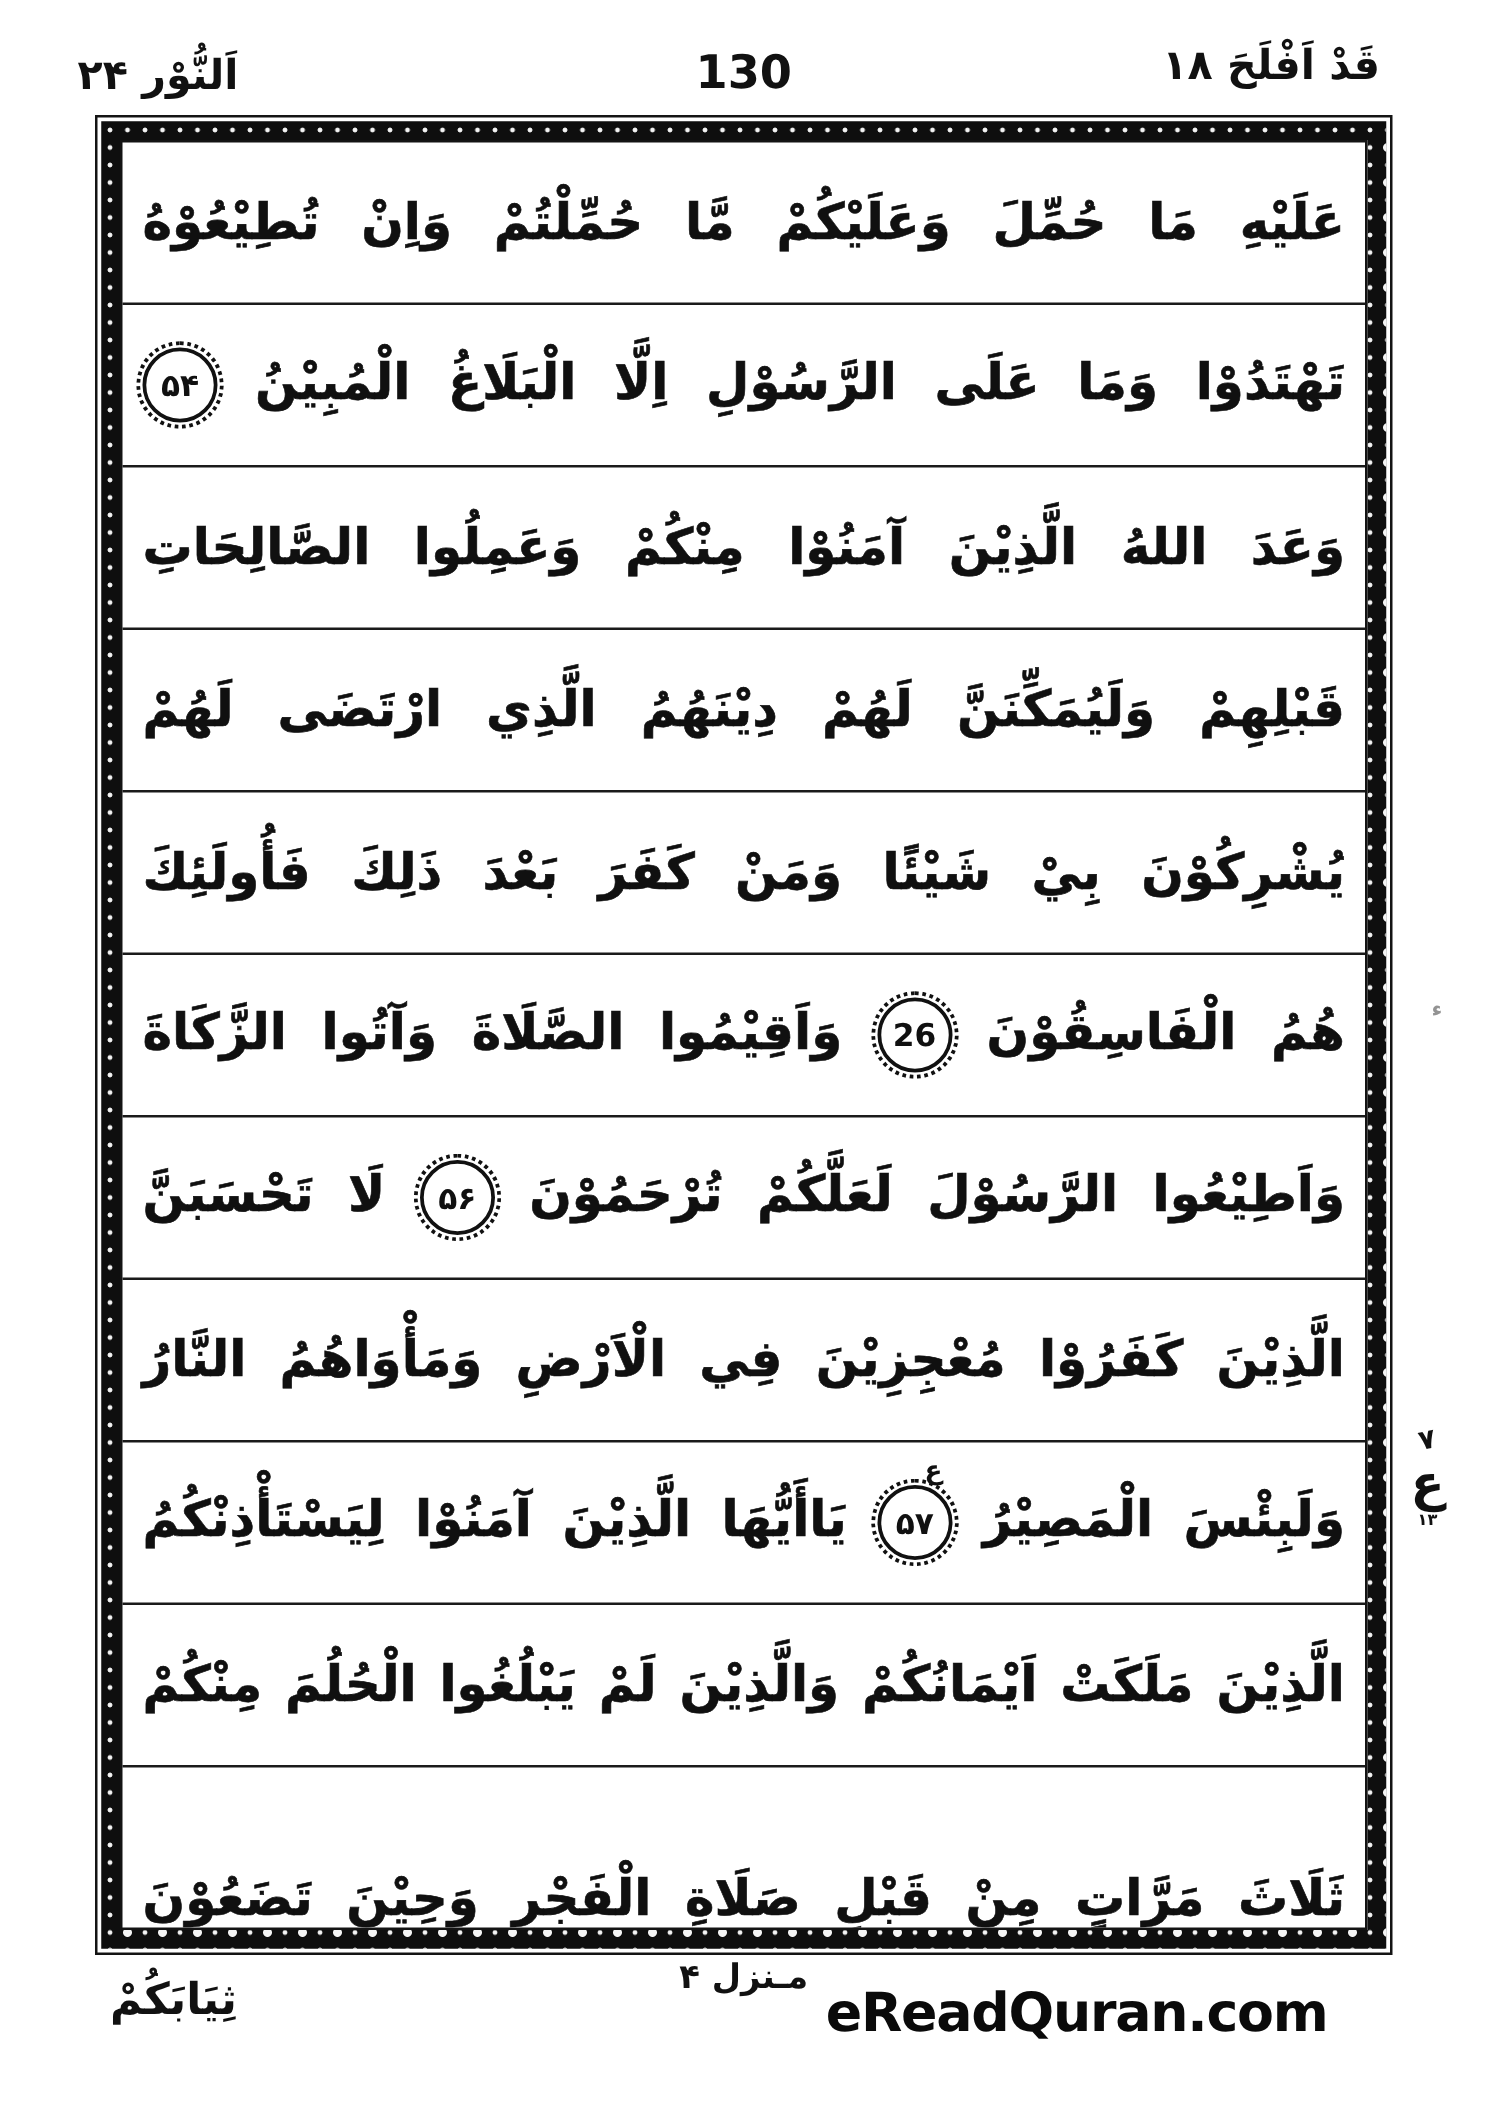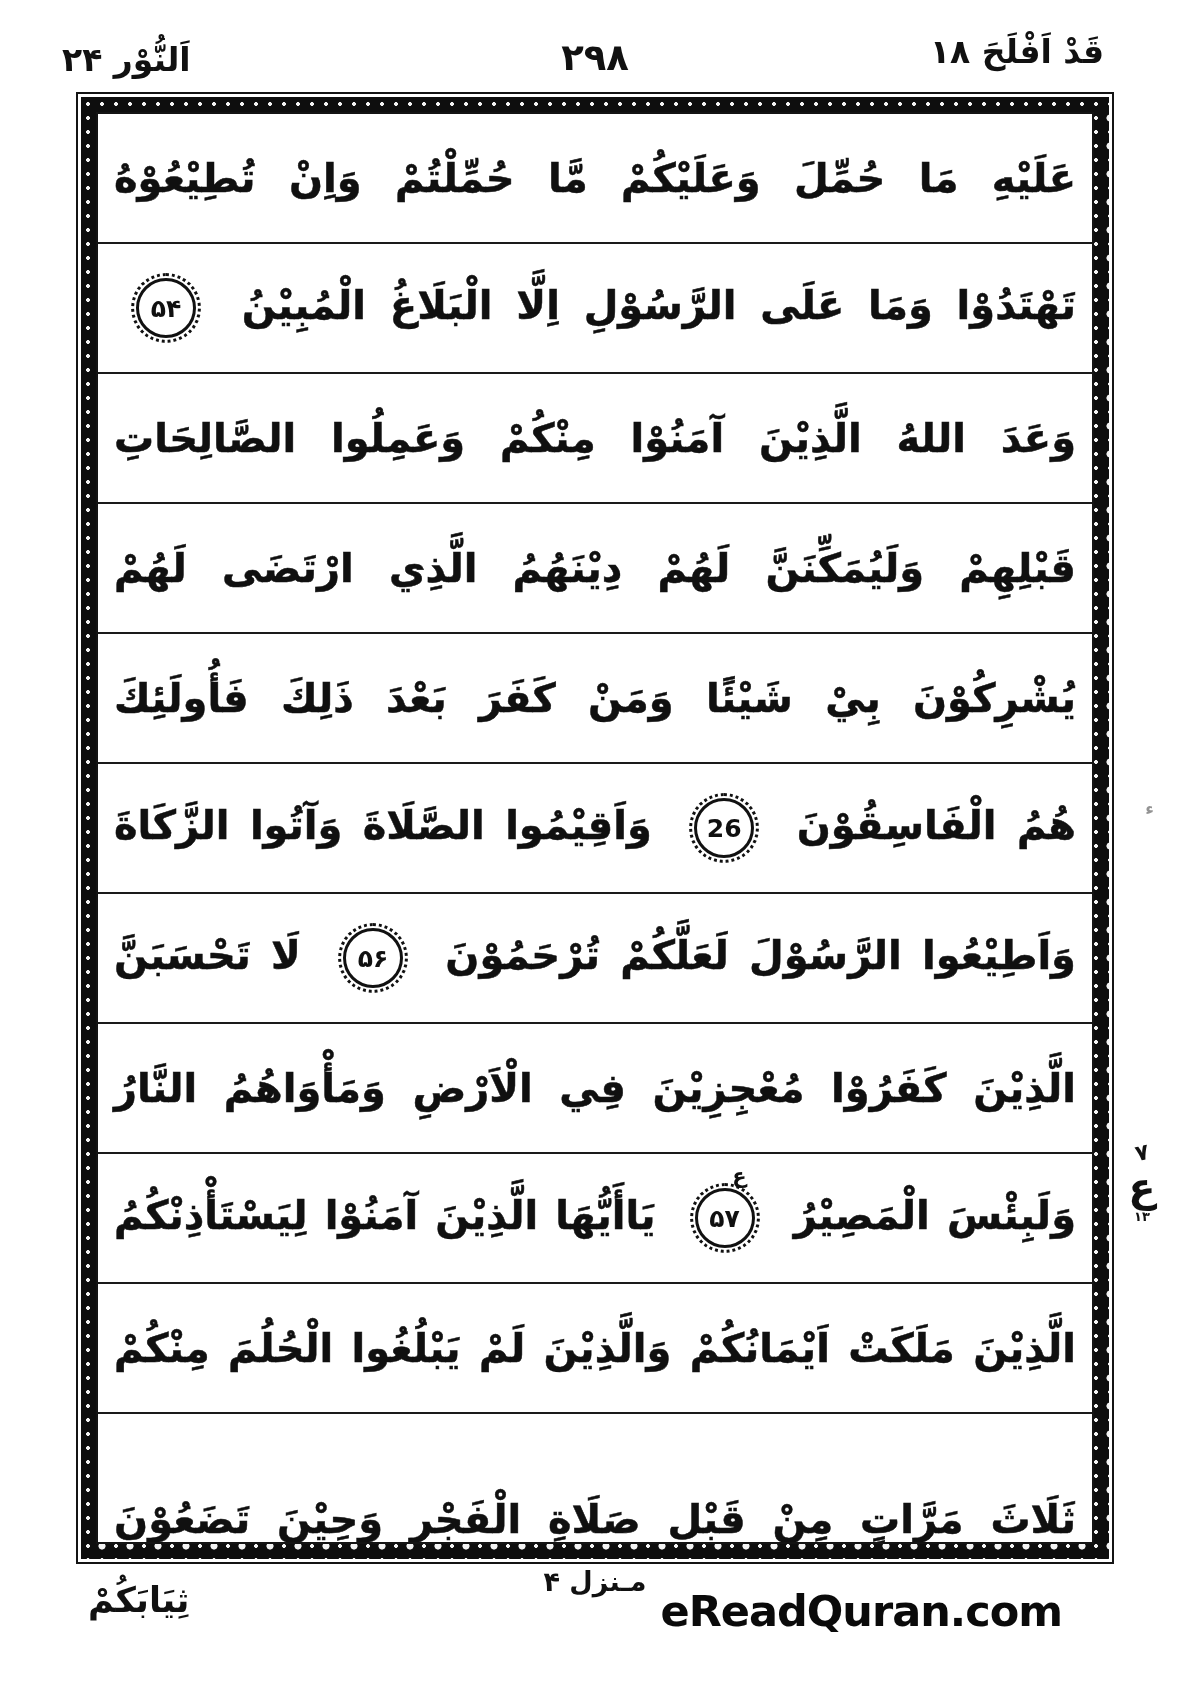--- a/index.html
+++ b/index.html
@@ -39,21 +39,21 @@
   }
   .row:last-child{border-bottom:none;align-items:flex-end;}
   .ayah{
     width:100%;direction:rtl;unicode-bidi:embed;
     text-align:justify;text-align-last:justify;text-justify:inter-word;
     padding:0 16px;font-size:40px;font-weight:bold;line-height:1.15;
     white-space:nowrap;color:#101010;
     -webkit-text-stroke:.5px #101010;
   }
   
-  .vm-wrap{position:relative;display:inline-block;vertical-align:middle;margin:0 22px;}
+  .vm-wrap{position:relative;display:inline-block;vertical-align:middle;margin:0 0;}
   .vm{
     display:inline-flex;align-items:center;justify-content:center;
     width:54px;height:54px;border:3px solid #111;border-radius:50%;
     outline:3px dotted #111;outline-offset:2px;
     font-size:25px;font-weight:bold;-webkit-text-stroke:0;line-height:1;
   }
   .vm-ain{
     position:absolute;top:-24px;right:8px;font-size:21px;font-weight:bold;
     -webkit-text-stroke:0;
   }
@@ -69,21 +69,21 @@
   #manzil{top:1566px;left:50%;transform:translateX(-50%);font-size:27px;font-weight:bold;direction:rtl;}
   #catchword{top:1580px;left:88px;font-size:35px;font-weight:bold;direction:rtl;}
   #watermark{top:1586px;right:128px;font-size:43px;font-weight:bold;color:#0a0a0a;
     font-family:"DejaVu Sans", sans-serif;letter-spacing:-1px;}
   #printpage{top:1657px;right:28px;font-size:31px;color:#6e6e6e;font-family:"DejaVu Serif", serif;margin-top:28px;}
 </style>
 </head>
 <body>
 
 <div class="abs hdr" id="hdr-juz">قَدْ اَفْلَحَ ١٨</div>
-<div class="abs hdr" id="hdr-page">۲۹۸</div>
+<div class="abs hdr" id="hdr-page">130</div>
 <div class="abs hdr" id="hdr-surah">اَلنُّوْر ۲۴</div>
 
 <div class="abs frame">
   <div class="band">
     <div class="inner">
 
       <div class="row">
         <div class="ayah">
           <span>عَلَيْهِ مَا حُمِّلَ وَعَلَيْكُمْ مَّا حُمِّلْتُمْ وَاِنْ تُطِيْعُوْهُ</span>
           

